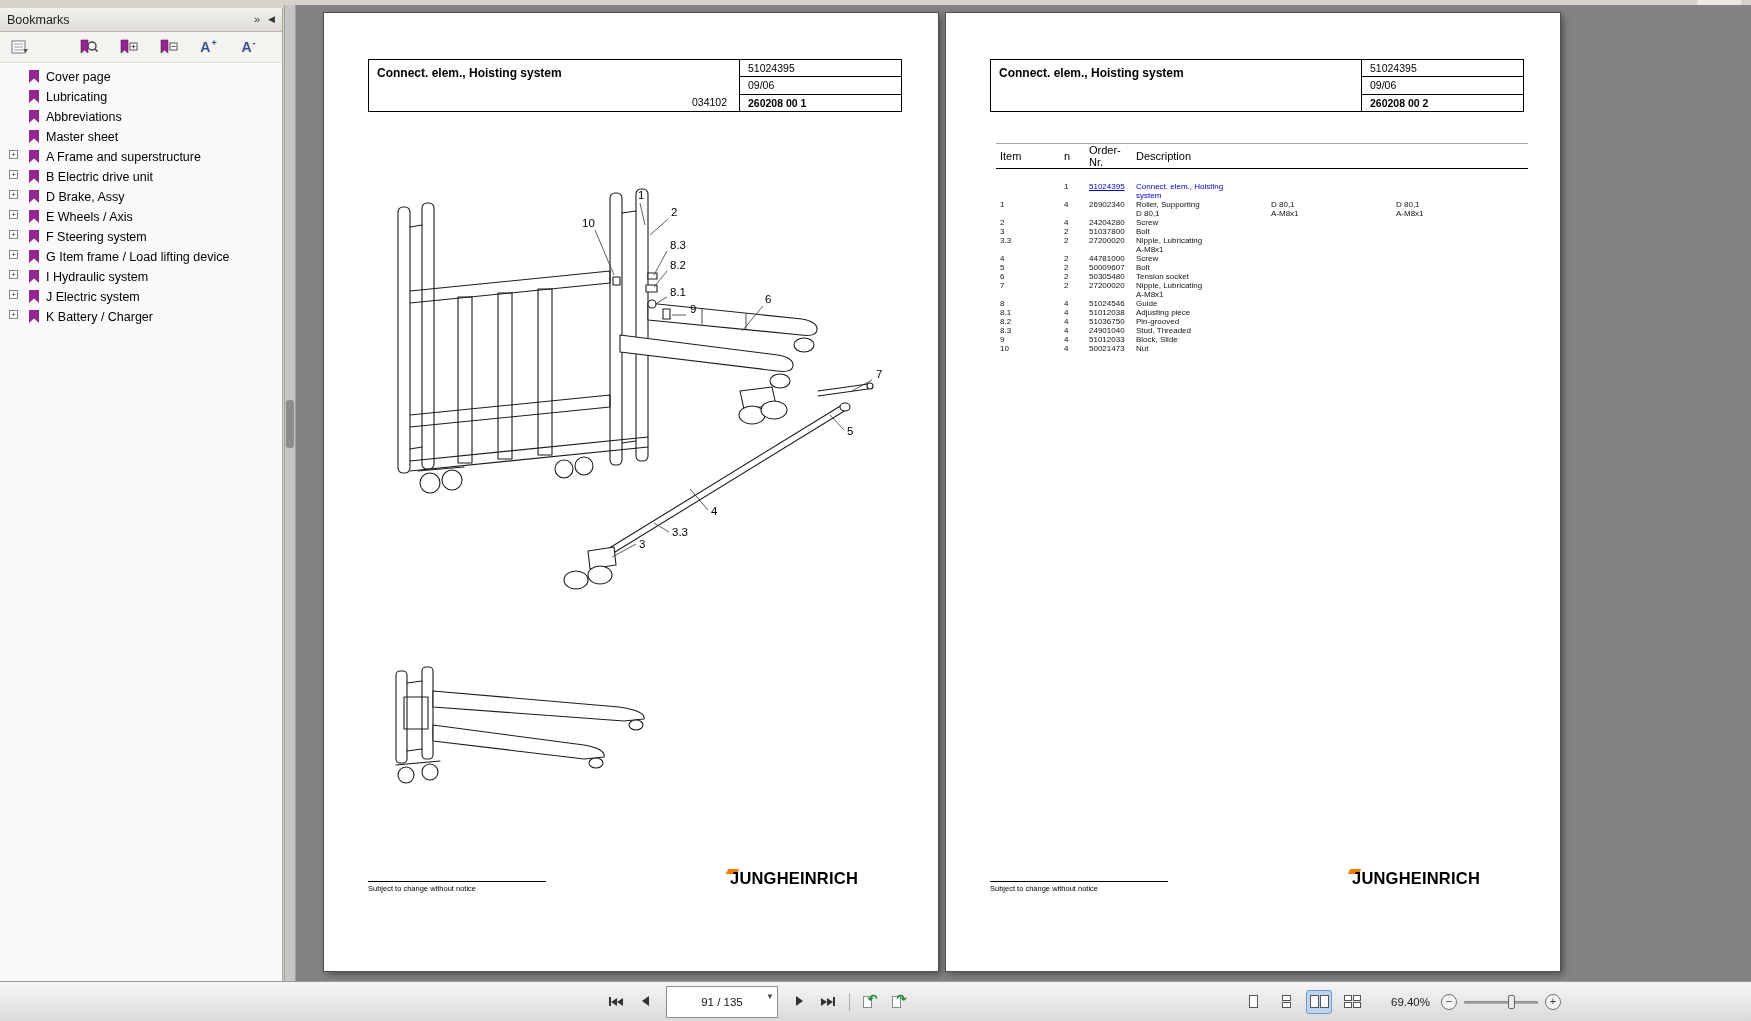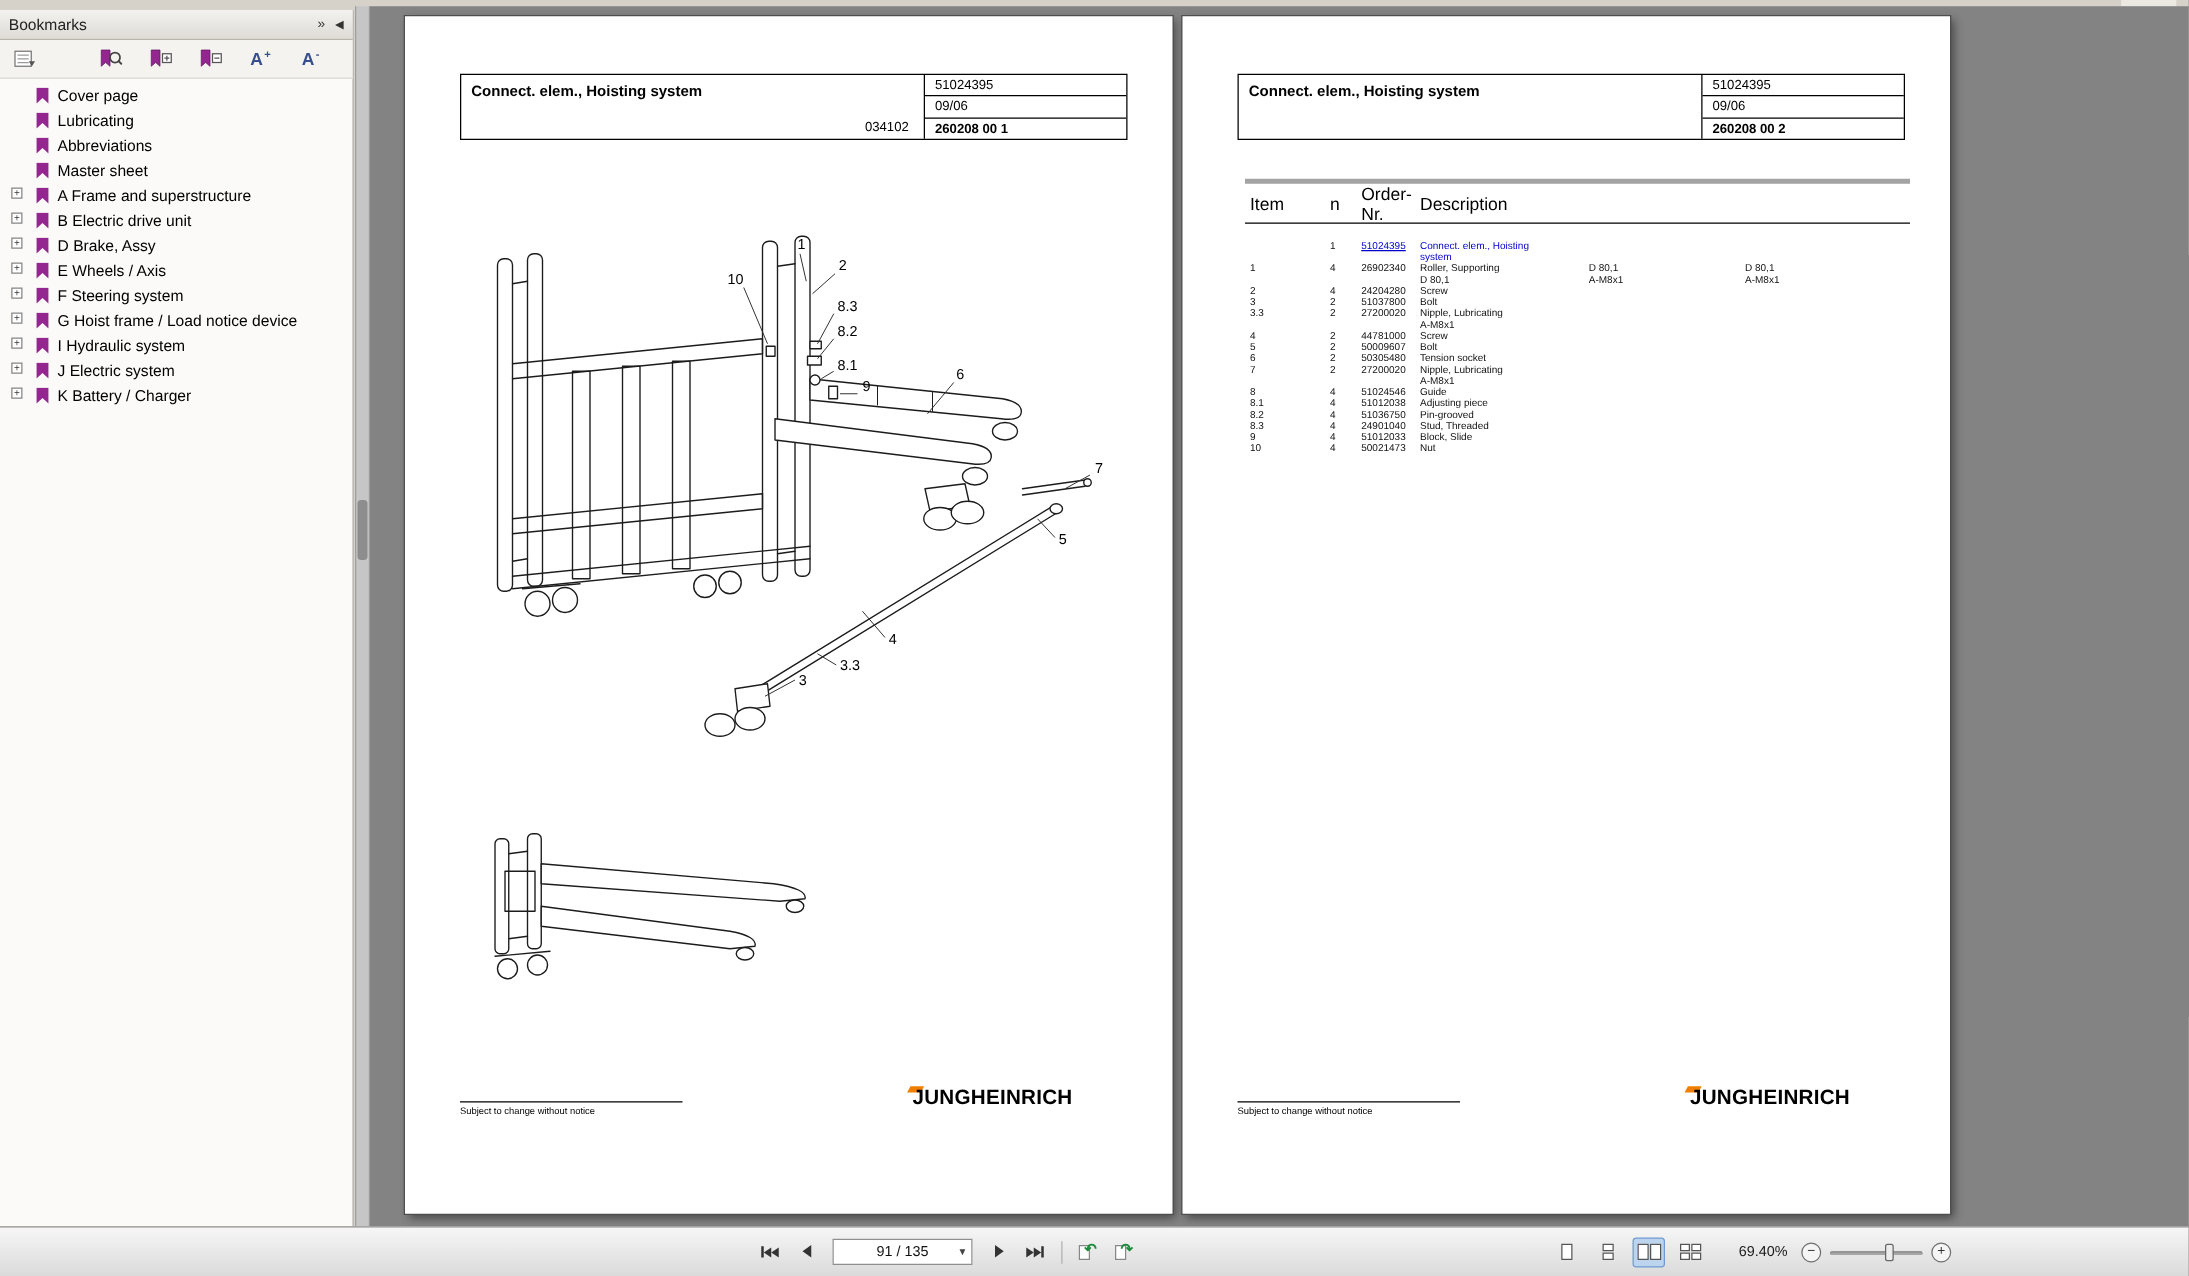--- a/index.html
+++ b/index.html
@@ -58,41 +58,41 @@
   
   .footer-note{position:absolute;left:44px;top:868px;width:220px;}
   .fn-line{width:178px;border-top:1px solid #000;margin-bottom:2px;}
   .fn-text{font-size:7.5px;color:#000;}
   .brand{position:absolute;right:80px;top:856px;font-weight:700;font-size:16.5px;letter-spacing:.2px;color:#000;}
   .brand-flag{position:absolute;left:-3px;top:0;width:11px;height:5px;background:var(--orange);transform:skewX(-28deg);}
   .brand-text{position:relative;}
 
   
   .pt{position:absolute;left:50px;top:130px;width:532px;}
-  .pt-head{display:grid;grid-template-columns:64px 25px 47px 135px 125px 1fr;height:36px;align-items:center;
-           border-top:4px solid #a3a3a3;border-bottom:1px solid #000;font-size:14px;color:#000;}
+  .pt-head{display:grid;grid-template-columns:64px 25px 47px 135px 125px 1fr;height:26px;align-items:center;
+           border-top:1px solid #a3a3a3;border-bottom:1px solid #000;font-size:11px;color:#000;}
   .pt-head .c, .pt-row .c{padding:0 4px;}
   .pt-body{padding-top:13px;}
   .pt-row{display:grid;grid-template-columns:64px 25px 47px 135px 125px 1fr;font-size:8px;line-height:9px;color:#111;}
   .link-order{color:var(--link);text-decoration:underline;cursor:pointer;}
   .link-text{color:var(--link);}
 
   
   .statusbar{position:absolute;left:0;right:0;bottom:0;height:40px;background:linear-gradient(#f6f6f6,#dadada);border-top:1px solid #999;}
   .nav-cluster{position:absolute;left:604px;top:0;height:100%;display:flex;align-items:center;gap:5px;}
   .zoom-cluster{position:absolute;left:1240px;top:0;height:100%;display:flex;align-items:center;gap:7px;}
   button{font-family:inherit;background:transparent;border:none;padding:0;cursor:pointer;}
   .sb-btn{width:24px;height:22px;display:flex;align-items:center;justify-content:center;gap:1px;border-radius:3px;}
   .tri{width:0;height:0;border-style:solid;display:inline-block;}
   .tri-l{border-width:4px 6px 4px 0;border-color:transparent #333 transparent transparent;}
   .tri-l.big{border-width:5px 7px 5px 0;}
   .tri-r{border-width:4px 0 4px 6px;border-color:transparent transparent transparent #333;}
   .tri-r.big{border-width:5px 0 5px 7px;}
   .bar-v{width:2px;height:9px;background:#333;display:inline-block;}
-  .page-box{width:112px;height:21px;background:#fff;border:1px solid #8f8f8f;display:flex;align-items:center;justify-content:center;position:relative;font-size:11.5px;color:#111;margin:0 4px;cursor:text;}
+  .page-box{width:112px;height:32px;background:#fff;border:1px solid #8f8f8f;display:flex;align-items:center;justify-content:center;position:relative;font-size:11.5px;color:#111;margin:0 4px;cursor:text;}
   .pb-dd{position:absolute;right:3px;top:5px;font-size:8px;color:#444;cursor:pointer;}
   .sb-sep{width:1px;height:18px;background:#b0b0b0;margin:0 4px;}
   .pg-mini{width:9px;height:12px;border:1px solid #888;background:#fff;display:inline-block;margin-right:-5px;}
   .view-arrow{color:#1d8a3c;font-size:12px;font-weight:bold;position:relative;top:-3px;left:-1px;}
   .layout-btn{width:26px;height:24px;display:flex;align-items:center;justify-content:center;border:1px solid transparent;border-radius:3px;}
   .layout-btn.selected{background:#bcd4ee;border-color:#6f9bd1;}
   .mini-pg{width:9px;height:13px;border:1px solid #555;background:#fff;}
   .mini-pg.short{height:6px;}
   .mini-pg.tiny{width:8px;height:6px;}
   .mini-row{display:flex;gap:1px;}
@@ -205,21 +205,21 @@
           <span class="bm-label">E Wheels / Axis</span>
         </div>
         <div class="bm-row">
           <span class="bm-expand">+</span>
           <span class="bm-flag"></span>
           <span class="bm-label">F Steering system</span>
         </div>
         <div class="bm-row">
           <span class="bm-expand">+</span>
           <span class="bm-flag"></span>
-          <span class="bm-label">G Hoist frame / Load notice device</span>
+          <span class="bm-label">G Item frame / Load lifting device</span>
         </div>
         <div class="bm-row">
           <span class="bm-expand">+</span>
           <span class="bm-flag"></span>
           <span class="bm-label">I Hydraulic system</span>
         </div>
         <div class="bm-row">
           <span class="bm-expand">+</span>
           <span class="bm-flag"></span>
           <span class="bm-label">J Electric system</span>

